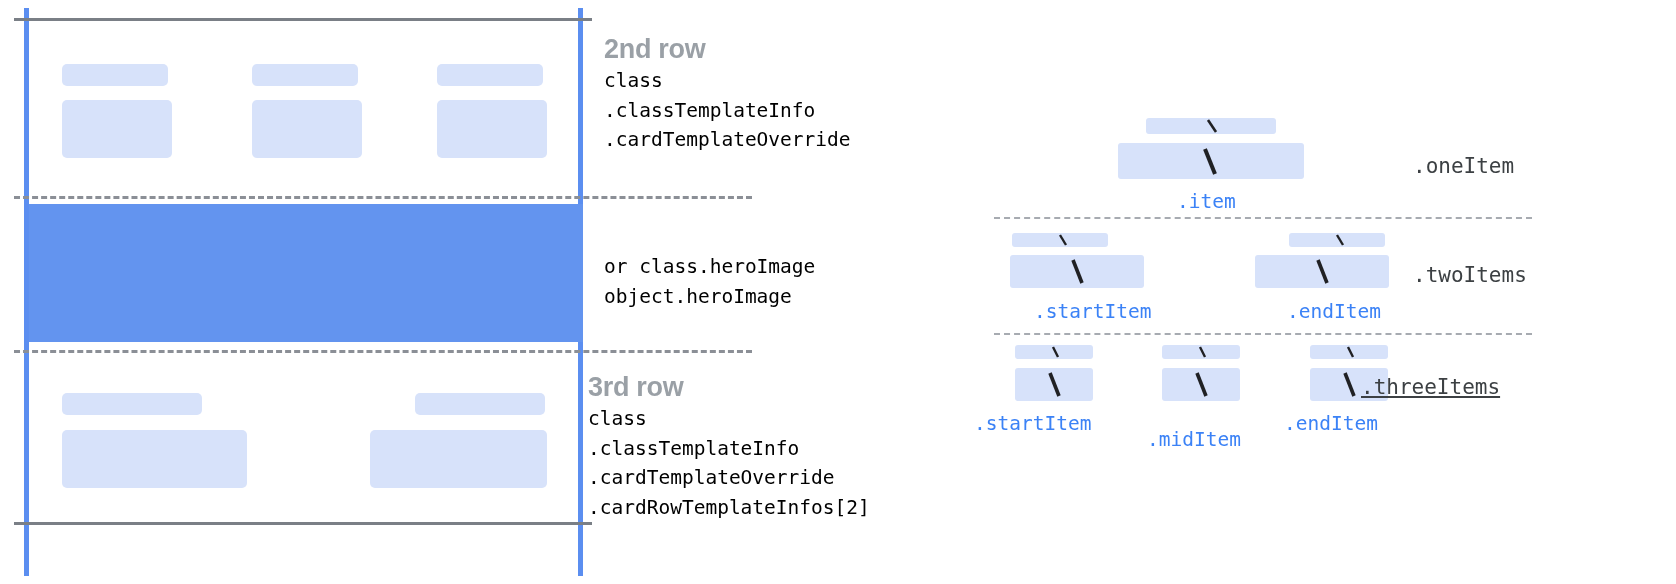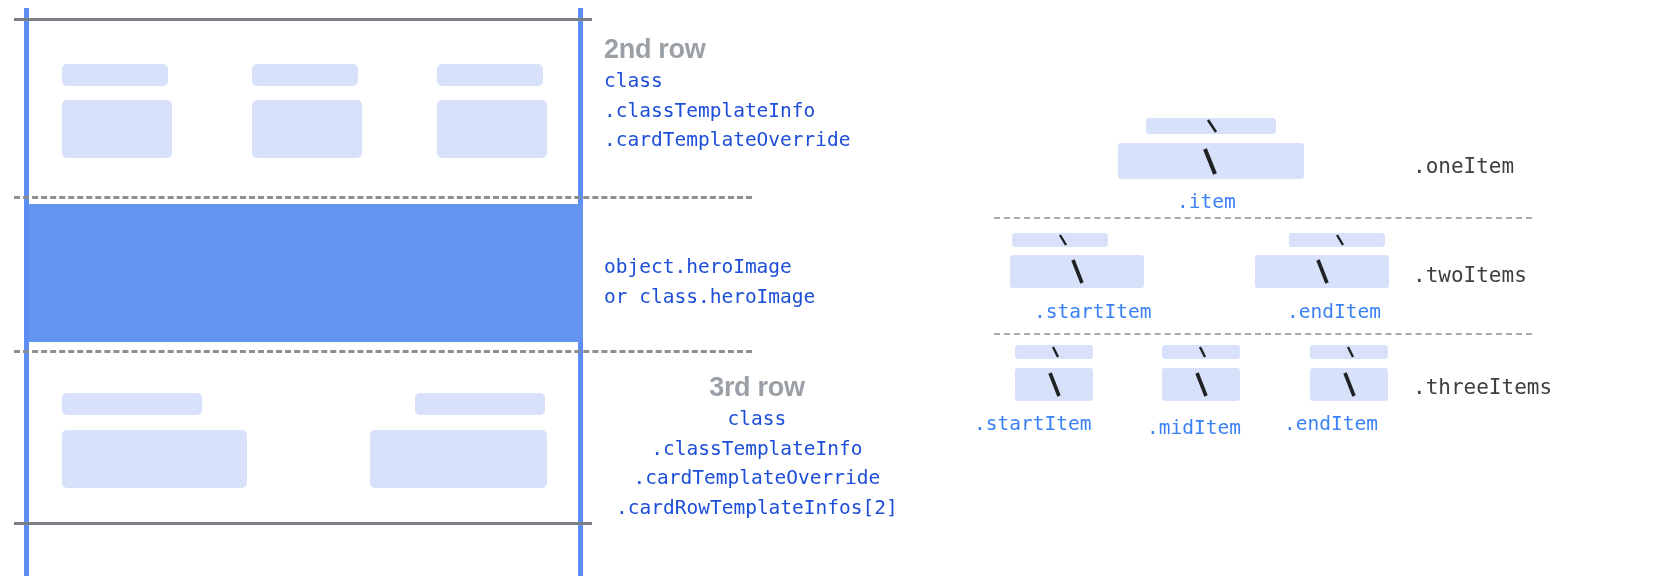--- a/index.html
+++ b/index.html
@@ -74,21 +74,21 @@
     font-weight: bold;
     font-size: 27px;
     color: #9aa0a6;
     line-height: 34px;
     letter-spacing: -0.3px;
   }
   .code-line {
     font-family: "DejaVu Sans Mono", monospace;
     font-size: 19.5px;
     line-height: 29.5px;
-    color: #1d4ed8;
+    color: #000000;
     white-space: pre;
   }
 
   
   .r-dash {
     position: absolute;
     height: 0;
     border-top: 2px dashed #a7abb1;
   }
 
@@ -159,25 +159,25 @@
   </div>
 
   <div class="legend" style="left:604px; top:32px;">
     <div class="legend-title">2nd row</div>
     <div class="code-line">class</div>
     <div class="code-line">.classTemplateInfo</div>
     <div class="code-line">.cardTemplateOverride</div>
   </div>
 
   <div class="legend" style="left:604px; top:252px;">
+    <div class="code-line">or class.heroImage</div>
     <div class="code-line">object.heroImage</div>
-    <div class="code-line">or class.heroImage</div>
-  </div>
-
-  <div class="legend" style="left:616px; top:370px;text-align:center;">
+  </div>
+
+  <div class="legend" style="left:588px; top:370px;">
     <div class="legend-title">3rd row</div>
     <div class="code-line">class</div>
     <div class="code-line">.classTemplateInfo</div>
     <div class="code-line">.cardTemplateOverride</div>
     <div class="code-line">.cardRowTemplateInfos[2]</div>
   </div>
 
   <div>
     <div class="ibox" style="left:1146px; top:118px; width:130px; height:16px;">
       <span class="slash">
@@ -261,34 +261,34 @@
         </svg>
       </span>
     </div>
     <div class="ibox" style="left:1162px; top:368px; width:78px; height:33px;">
       <span class="slash">
         <svg viewBox="0 0 78 33" preserveAspectRatio="none">
           <line x1="44" y1="28" x2="35" y2="5" stroke="#202124" stroke-width="3.6"></line>
         </svg>
       </span>
     </div>
-    <div class="ilabel" style="left:1147px; top:416px;">.midItem</div>
+    <div class="ilabel" style="left:1147px; top:428px;">.midItem</div>
 
     <div class="ibox" style="left:1310px; top:345px; width:78px; height:14px;">
       <span class="slash">
         <svg viewBox="0 0 78 14" preserveAspectRatio="none">
           <line x1="43" y1="12" x2="38" y2="2" stroke="#202124" stroke-width="2.4"></line>
         </svg>
       </span>
     </div>
     <div class="ibox" style="left:1310px; top:368px; width:78px; height:33px;">
       <span class="slash">
         <svg viewBox="0 0 78 33" preserveAspectRatio="none">
           <line x1="44" y1="28" x2="35" y2="5" stroke="#202124" stroke-width="3.6"></line>
         </svg>
       </span>
     </div>
     <div class="ilabel" style="left:1284px; top:412px;">.endItem</div>
 
-    <div class="rlabel" style="left:1413px; top:374px;">.threeItems</div>
+    <div class="rlabel" style="left:1361px; top:374px;text-decoration:underline;">.threeItems</div>
   </div>
 
 </div>
 
 </body></html>

